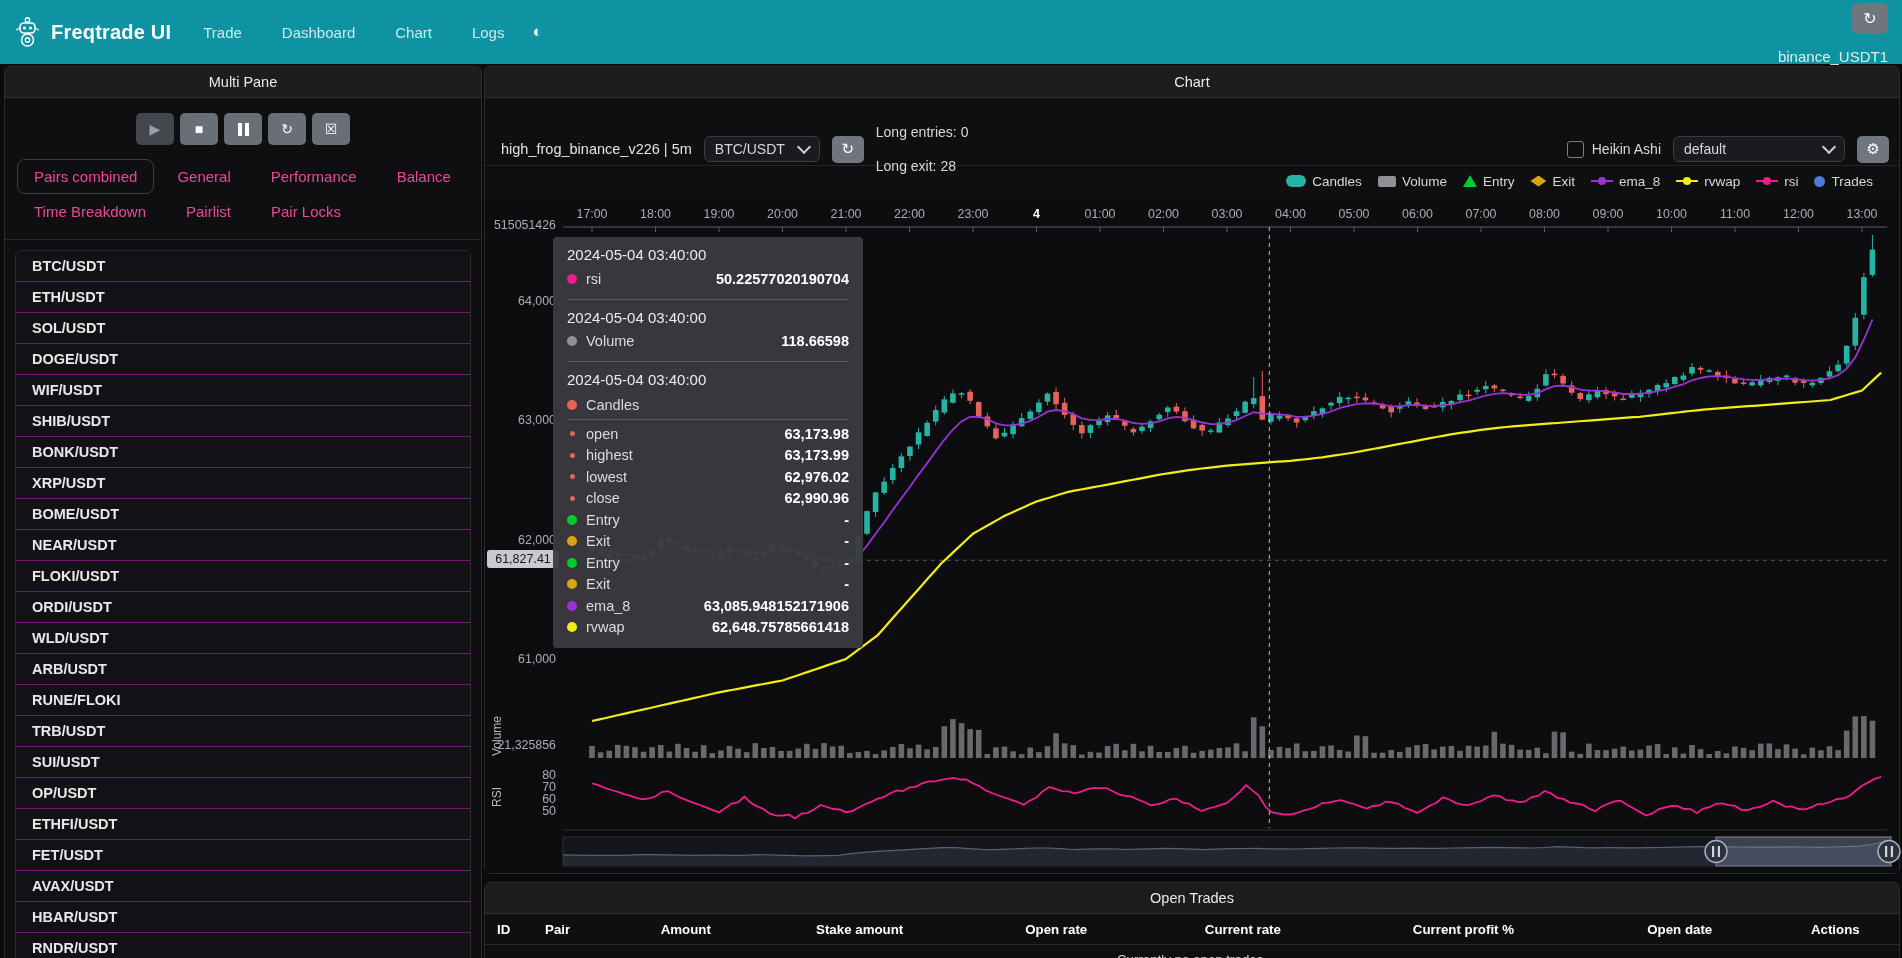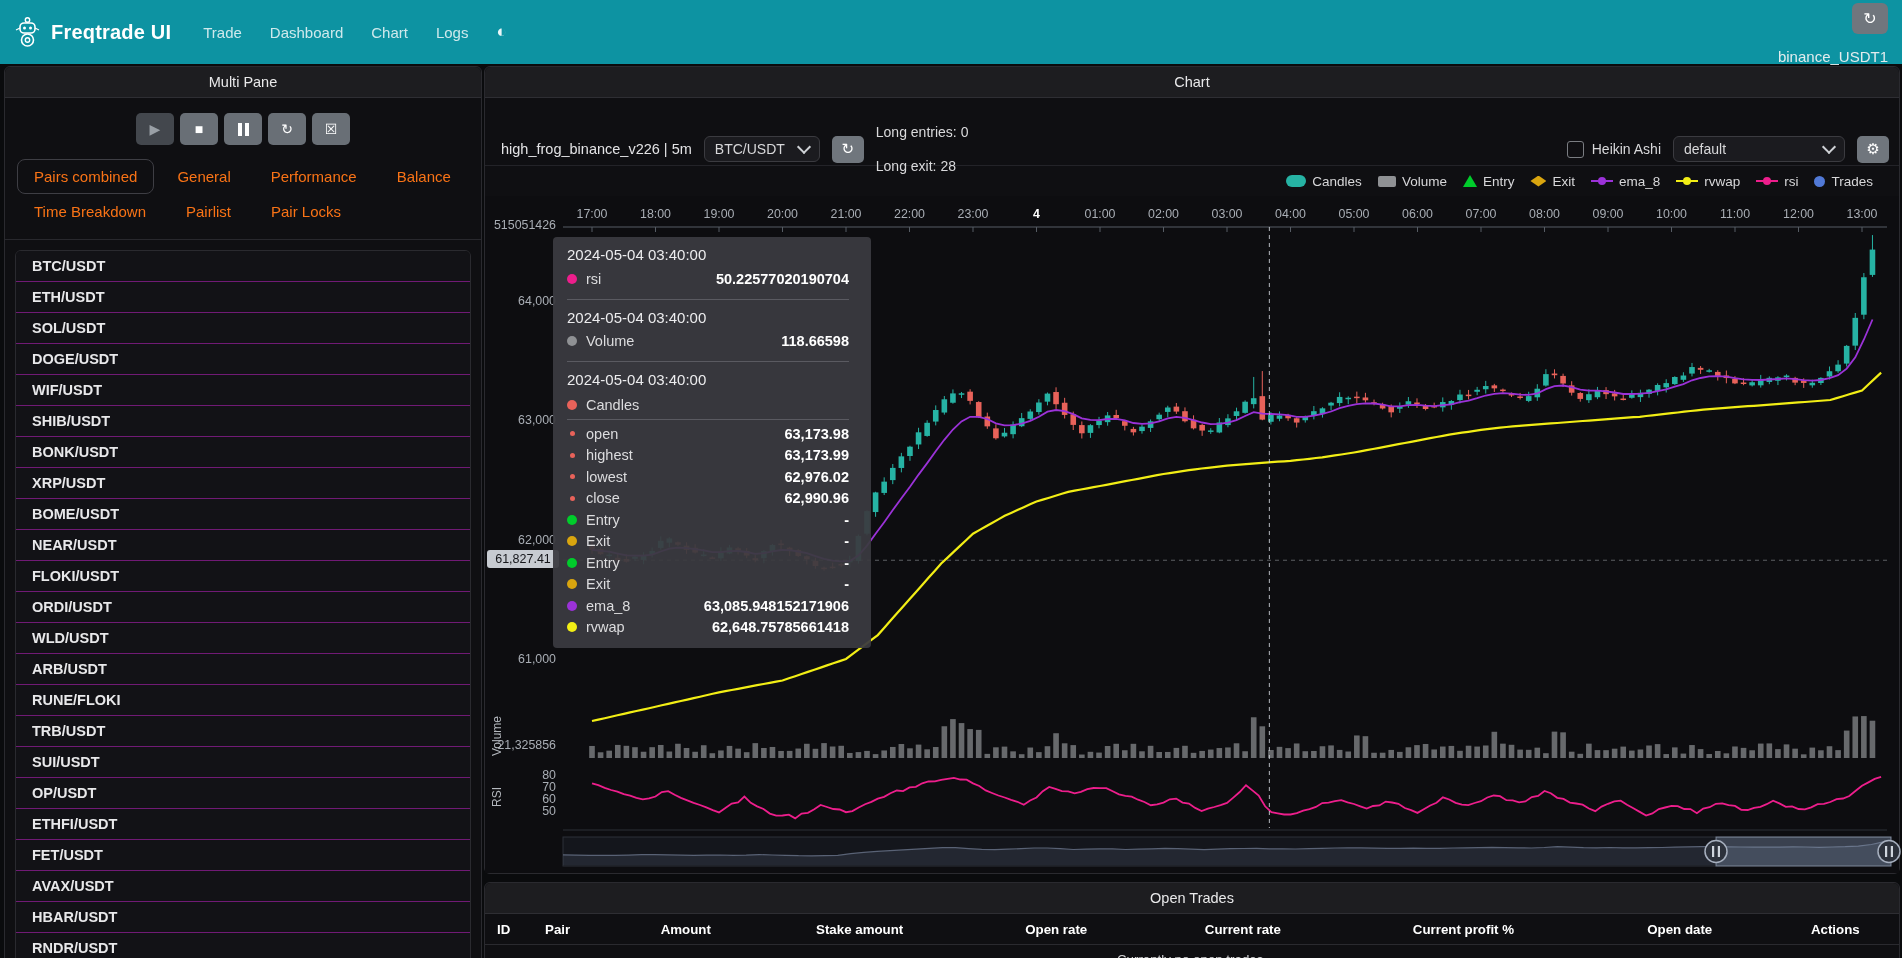--- a/index.html
+++ b/index.html
@@ -1,20 +1,20 @@
 <!DOCTYPE html>
 <html><head>
 <meta charset="utf-8">
 <style>
   html,body{margin:0;padding:0;width:1902px;height:958px;overflow:hidden;background:#0a0b0d;
     font-family:"Liberation Sans","DejaVu Sans",sans-serif;-webkit-font-smoothing:antialiased;}
   .navbar{height:64px;background:#0d93a2;display:flex;align-items:center;padding:0 14px;gap:10px;}
   .brand{display:flex;align-items:center;gap:10px;margin-right:22px;}
   .brand-text{color:#fff;font-size:20px;font-weight:600;letter-spacing:.2px;}
-  .nav-links{display:flex;gap:28px;align-items:center;}
+  .nav-links{display:flex;gap:40px;align-items:center;}
   .nav-link{color:#cfe9ec;font-size:15px;cursor:pointer;}
   .theme-icon{color:#eaf6f8;font-size:17px;margin-left:18px;cursor:pointer;}
   .nav-right{margin-left:auto;display:flex;align-items:flex-end;gap:14px;flex-direction:column;}
   .bot-pill{background:#45cdea;border:2px solid #7fdef2;border-radius:9px;display:flex;align-items:center;gap:9px;padding:5px 11px;}
   .bot-label{color:#0c2730;font-size:14.5px;font-weight:600;}
   .toggle{width:34px;height:18px;border-radius:9px;background:#35607f;position:relative;cursor:pointer;}
   .toggle .knob{position:absolute;right:2px;top:2px;width:14px;height:14px;border-radius:50%;background:#fff;}
   .status-dot{width:13px;height:13px;border-radius:50%;background:#3fa72f;}
   .check-icon{color:#fff;font-size:14px;}
   .nav-btn{background:#70767d;border:none;border-radius:6px;color:#fff;width:36px;height:31px;
@@ -30,21 +30,21 @@
     height:30px;display:flex;align-items:center;justify-content:center;border-radius:6px 6px 0 0;}
   .sidebar{position:absolute;left:4px;top:2px;width:476px;height:906px;overflow:hidden;}
   .controls-row{display:flex;justify-content:center;gap:6px;padding:15px 0 12px 0;}
   .ctl-btn{width:38px;height:32px;border:none;border-radius:5px;background:#696f76;color:#fff;
     font-size:14px;display:flex;align-items:center;justify-content:center;cursor:pointer;}
   .ctl-btn.disabled{background:#43474d;color:#9aa0a6;}
   .pause-bars{display:flex;gap:3px;}
   .pause-bars span{display:block;width:4px;height:13px;background:#fff;}
   .tabs{padding:2px 12px 10px 12px;border-bottom:1px solid #28282d;}
   .tabs-row{display:flex;flex-wrap:wrap;gap:4px 6px;}
-  .tab{color:#f97316;font-size:15px;padding:8px 16px;cursor:pointer;border:1px solid transparent;border-radius:8px;}
+  .tab{color:#ec4899;font-size:15px;padding:8px 16px;cursor:pointer;border:1px solid transparent;border-radius:8px;}
   .tab.active{border-color:#3e3e44;}
   .pairs-list{margin:10px 10px 0 10px;border:1px solid #2a2a2f;border-radius:6px;overflow:hidden;}
   .pair-row{height:30px;display:flex;align-items:center;padding-left:16px;color:#e8e8ea;
     font-size:14.5px;font-weight:600;border-top:1px solid #701a75;background:#121216;cursor:pointer;}
   .pair-row:first-child{border-top:none;}
   .chart-col{position:absolute;left:484px;top:2px;width:1416px;}
   .chart-toolbar{display:flex;align-items:center;gap:12px;height:32px;padding:0 10px;border-bottom:1px solid #232328;margin-top:35px;}
   .strategy-label{color:#e3e3e5;font-size:14.5px;margin-left:6px;}
   .select{display:flex;align-items:center;justify-content:space-between;background:#1b1b1f;border:1px solid #3b3b40;
     border-radius:6px;color:#d8d8da;font-size:14px;padding:4px 10px;gap:14px;cursor:pointer;}
@@ -66,21 +66,21 @@
   .sw-line{position:relative;width:22px;height:12px;}
   .sw-line i{position:absolute;left:0;top:5px;width:22px;height:2px;display:block;}
   .sw-line b{position:absolute;left:7px;top:2px;width:8px;height:8px;border-radius:50%;display:block;}
   .sw-circle{width:11px;height:11px;border-radius:50%;}
   .chart-body{position:relative;height:677px;background:#0d0d10;}
   #chart-svg{position:absolute;left:0;top:0;}
   .tick{fill:#a9aeb5;font-size:12.4px;font-family:"Liberation Sans",sans-serif;}
   .tick.bright{fill:#ffffff;font-weight:700;}
   .axis-name{fill:#b5b9bf;font-size:12px;font-family:"Liberation Sans",sans-serif;}
   .tooltip{position:absolute;left:68px;top:41px;width:282px;background:rgba(58,58,64,0.94);
-    border-radius:4px;padding:9px 22px 10px 14px;z-index:5;}
+    border-radius:4px;padding:9px 14px 10px 14px;z-index:5;}
   .tt-section{padding-top:9px;margin-top:9px;border-top:1px solid #5a5a61;}
   .tt-section:first-child{padding-top:0;margin-top:0;border-top:none;}
   .tt-date{color:#ececee;font-size:15px;margin-bottom:5px;}
   .tt-row{display:flex;align-items:center;gap:9px;height:21.5px;color:#dcdcde;font-size:14.5px;}
   .tt-row.hdr{border-bottom:1px solid #5a5a61;padding-bottom:3px;margin-bottom:3px;height:23px;}
   .tt-dot{width:10px;height:10px;border-radius:50%;flex:0 0 auto;}
   .tt-dot.small{width:5px;height:5px;margin-left:3px;margin-right:2px;}
   .tt-val{margin-left:auto;color:#fff;font-weight:700;}
   .price-badge{position:absolute;left:2px;top:354px;width:66px;text-align:center;background:#c7cbd1;
     color:#15161a;font-size:12.5px;border-radius:3px;padding:2px 3px;z-index:4;}

